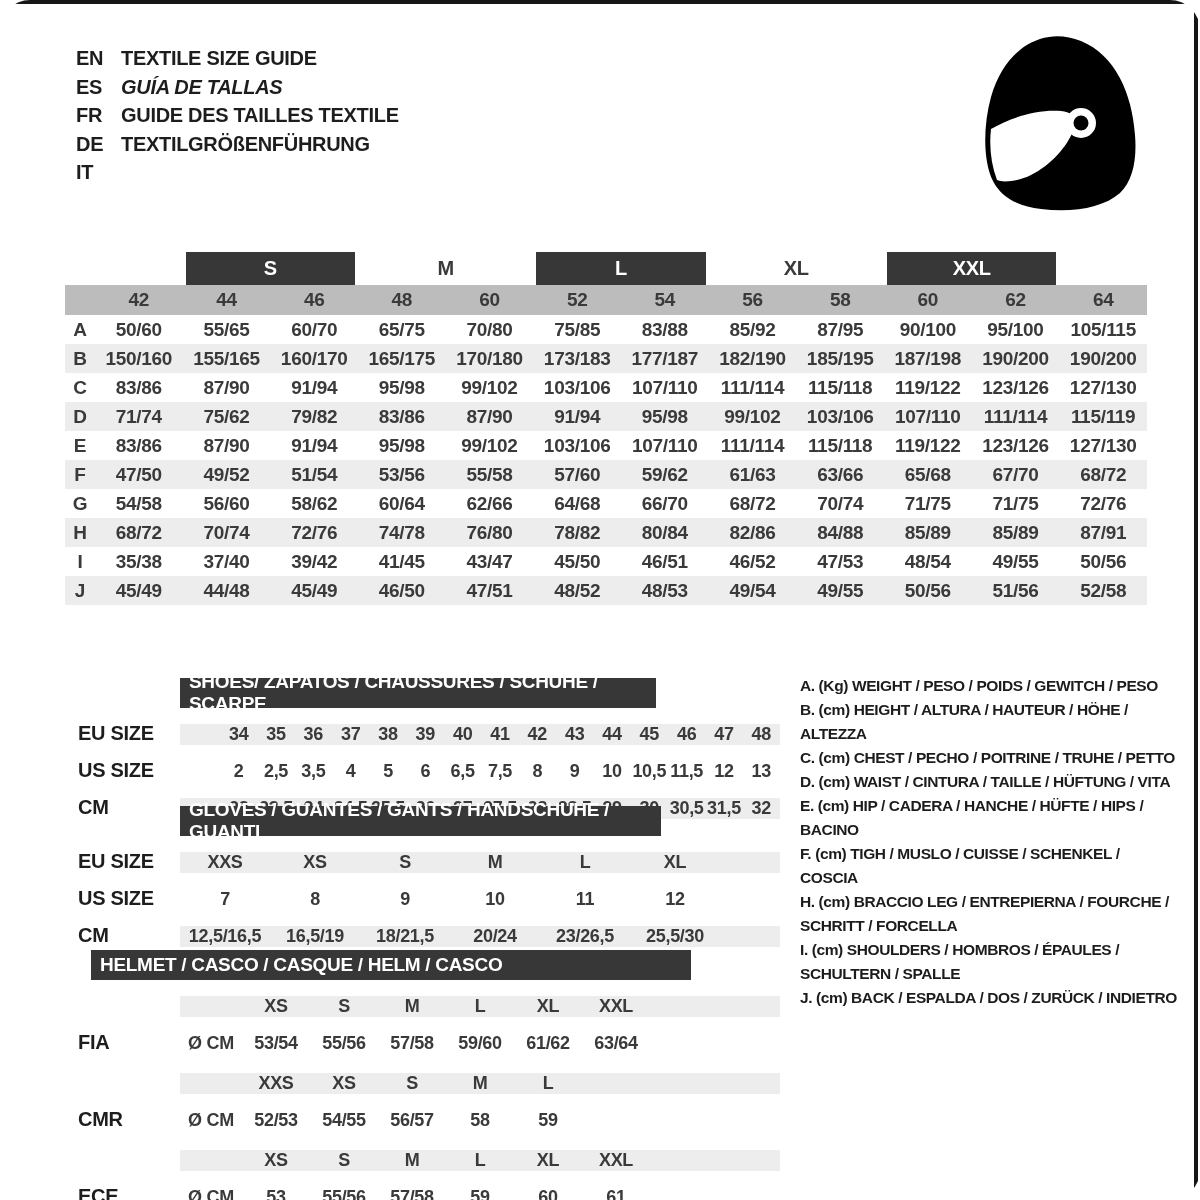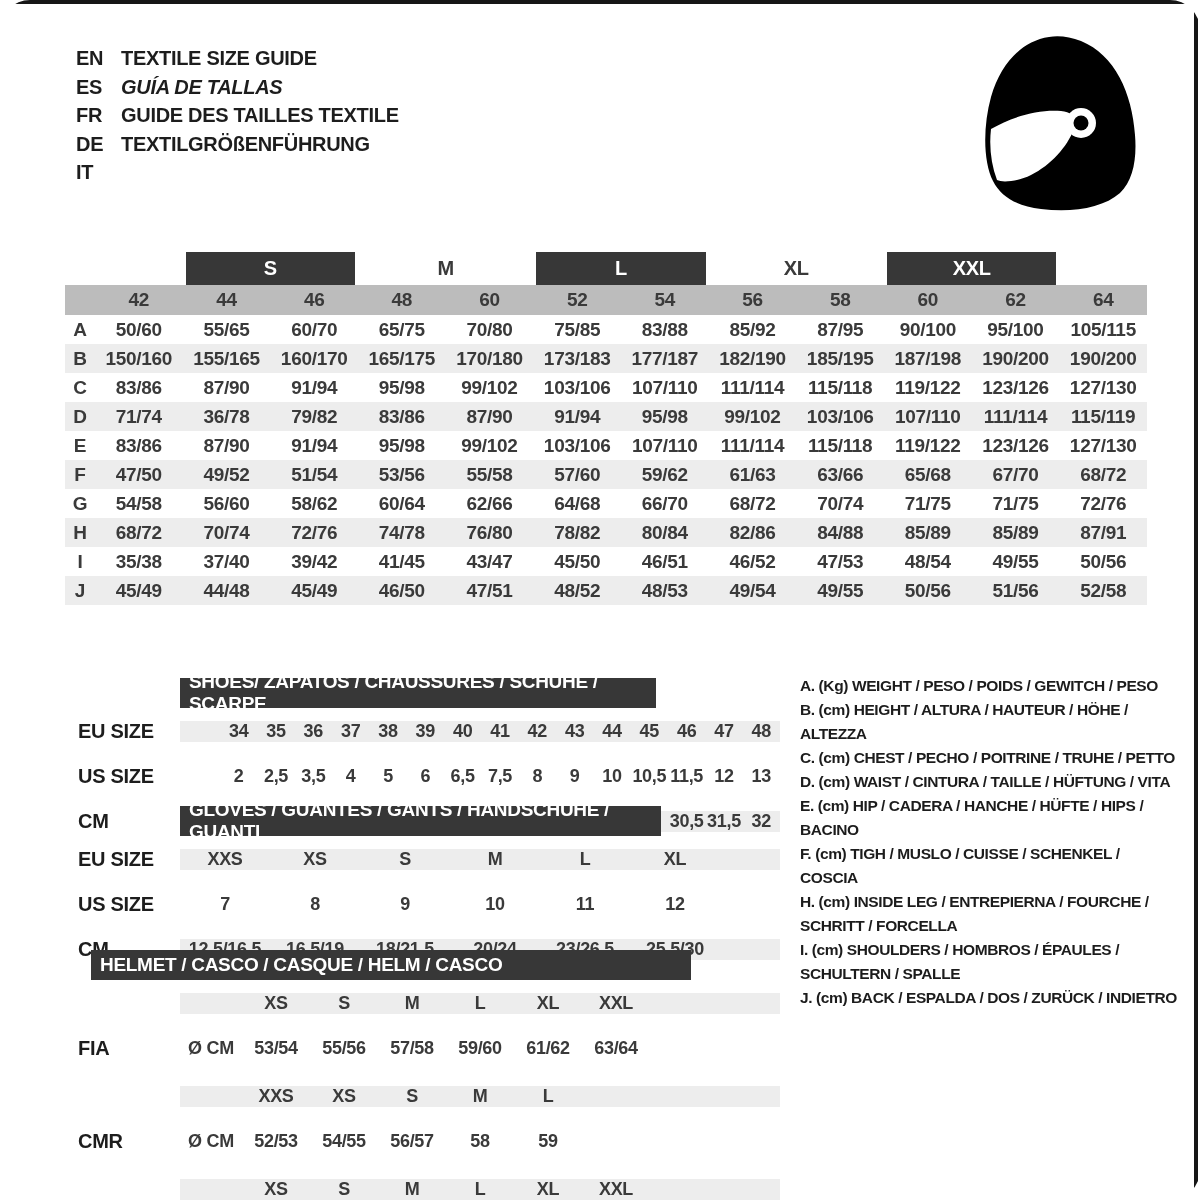--- a/index.html
+++ b/index.html
@@ -25,21 +25,21 @@
   .head-row{height:30px;background:#bcbcbc;align-items:center;text-align:center;font-size:19px;color:#3a3a3a;}
   .t-row{height:29px;align-items:center;text-align:center;font-size:19px;}
   .t-row.stripe{background:#ededed;}
 
   
   .sub{position:absolute;left:65px;width:720px;}
   .shoes{top:678px;} .gloves{top:806px;} .helmet-table{top:950px;}
   .bar{height:30px;background:#373737;color:#fff;font-size:19px;display:flex;align-items:center;
        padding-left:9px;margin-left:115px;box-sizing:border-box;margin-bottom:1px;}
   .bar.w476{width:476px;} .bar.w481{width:481px;} .bar.w600{width:600px;margin-left:26px;}
-  .sub-row{display:flex;height:44px;margin-bottom:1px;align-items:center;}
+  .sub-row{display:flex;height:36px;margin-bottom:1px;align-items:flex-end;}
   .sub-row .side{width:115px;display:flex;align-items:center;padding-left:13px;box-sizing:border-box;
                  font-size:20px;color:#1d1d1d;}
   .sub-row .cells{width:600px;display:grid;align-items:center;text-align:center;font-size:18px;}
   .sub-row.stripe .cells{background:#ededed;}
   .shoes-cells{grid-template-columns:repeat(15,1fr);padding-left:40px;box-sizing:border-box;}
   .gloves-cells{grid-template-columns:repeat(6,90px);}
   .helm-cells{grid-template-columns:62px repeat(6,68px) 1fr;}
   .gaptop{margin-top:4px;}
 
   
@@ -150,21 +150,21 @@
           <div>107/110</div>
           <div>111/114</div>
           <div>115/118</div>
           <div>119/122</div>
           <div>123/126</div>
           <div>127/130</div>
         </div>
         <div class="t-row stripe">
           <div class="t-label">D</div>
           <div>71/74</div>
-          <div>36/78</div>
+          <div>75/62</div>
           <div>79/82</div>
           <div>83/86</div>
           <div>87/90</div>
           <div>91/94</div>
           <div>95/98</div>
           <div>99/102</div>
           <div>103/106</div>
           <div>107/110</div>
           <div>111/114</div>
           <div>115/119</div>
@@ -443,17 +443,17 @@
       </div>
   </div>
 
   <div class="legend" id="legend">
       <div class="legend-item">A. (Kg) WEIGHT / PESO / POIDS / GEWITCH / PESO</div>
       <div class="legend-item">B. (cm) HEIGHT / ALTURA / HAUTEUR / HÖHE / ALTEZZA</div>
       <div class="legend-item">C. (cm) CHEST / PECHO / POITRINE / TRUHE / PETTO</div>
       <div class="legend-item">D. (cm) WAIST / CINTURA / TAILLE / HÜFTUNG / VITA</div>
       <div class="legend-item">E. (cm) HIP / CADERA / HANCHE / HÜFTE / HIPS /  BACINO</div>
       <div class="legend-item">F. (cm) TIGH / MUSLO / CUISSE / SCHENKEL / COSCIA</div>
-      <div class="legend-item">H. (cm) INSIDE LEG / ENTREPIERNA / FOURCHE / SCHRITT / FORCELLA</div>
+      <div class="legend-item">H. (cm) BRACCIO LEG / ENTREPIERNA / FOURCHE / SCHRITT / FORCELLA</div>
       <div class="legend-item">I. (cm) SHOULDERS / HOMBROS / ÉPAULES / SCHULTERN / SPALLE</div>
       <div class="legend-item">J. (cm) BACK / ESPALDA / DOS / ZURÜCK / INDIETRO</div>
     </div>
 </div>
 
 </body></html>

